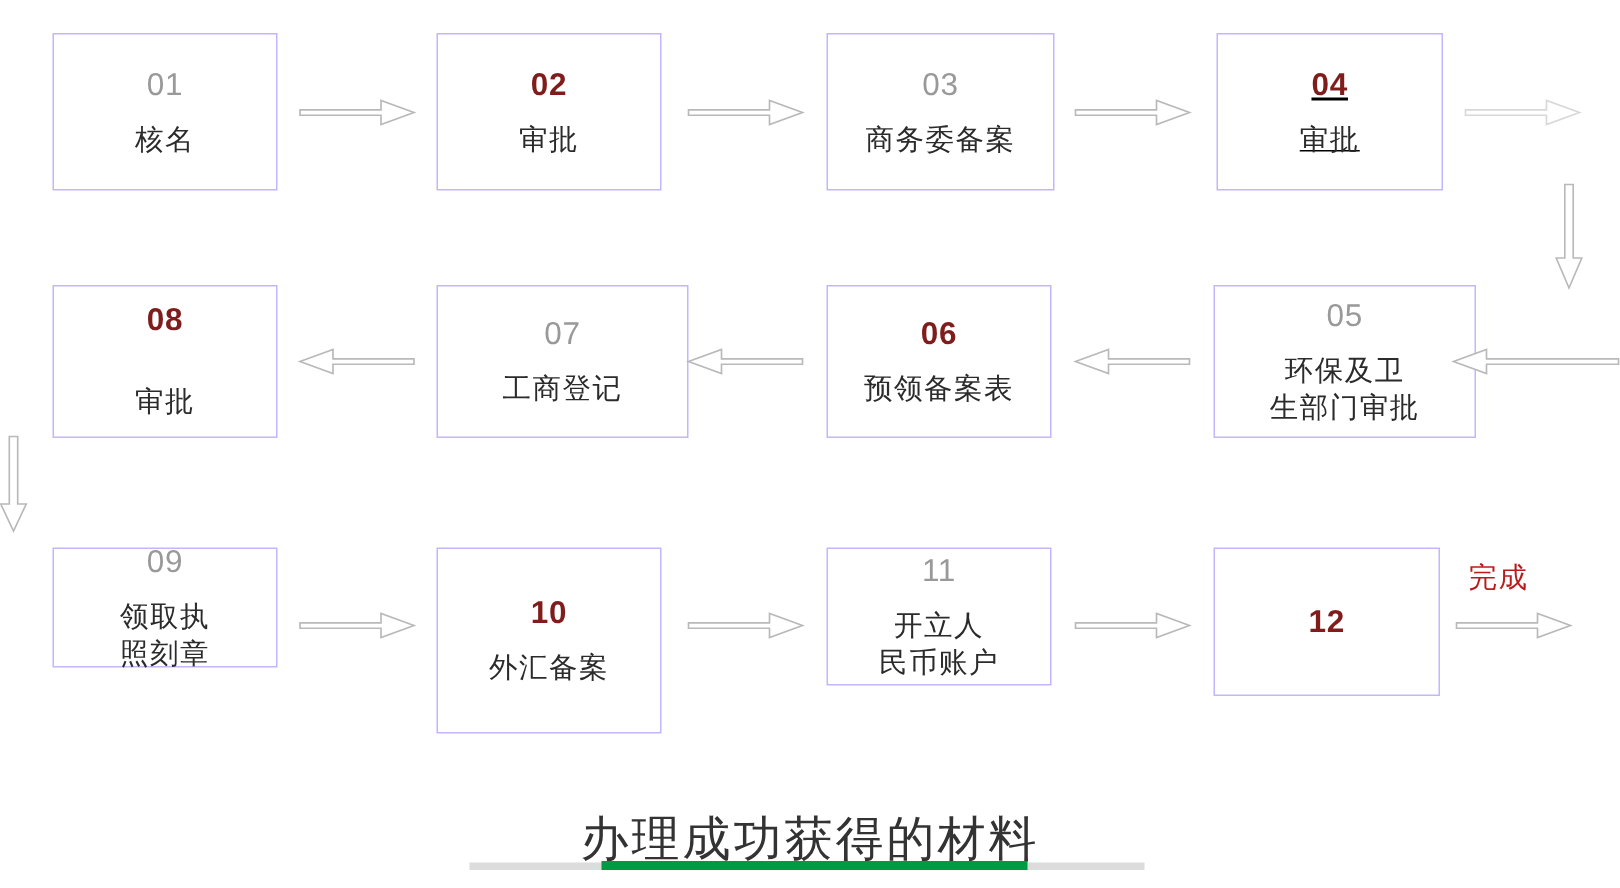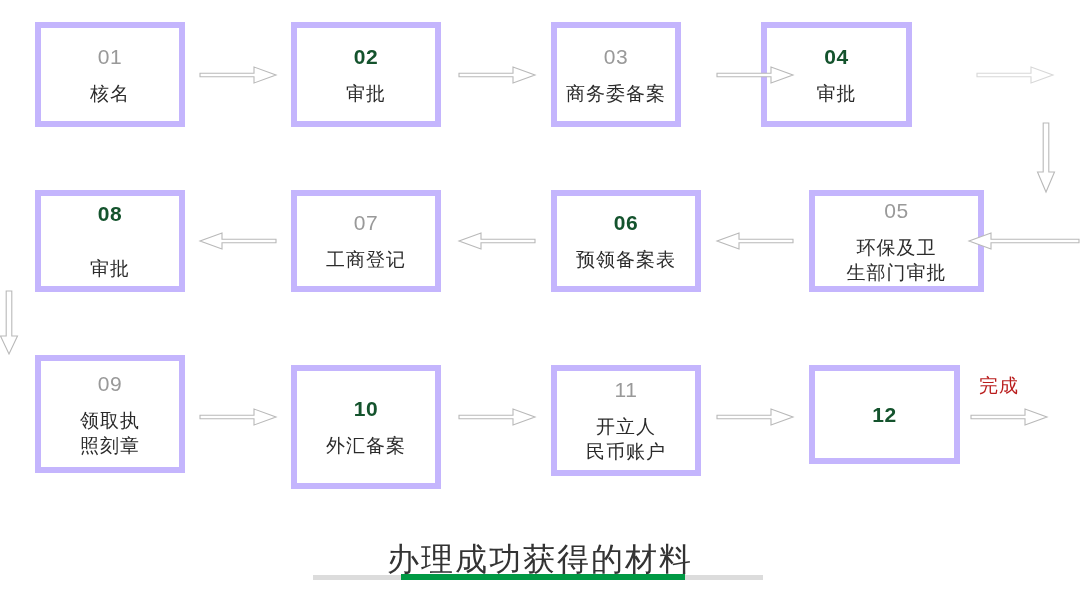--- a/index.html
+++ b/index.html
@@ -10,36 +10,36 @@
     position:relative;
     overflow:hidden;
     -webkit-font-smoothing:antialiased;
   }
   #flow{position:absolute;left:0;top:0;width:1080px;height:592px;}
 
   
   .node{
     position:absolute;
     box-sizing:border-box;
-    border:6px solid #c4b5fd;
+    border:1px solid #c4b5fd;
     background:#ffffff;
     display:flex;
     flex-direction:column;
     align-items:center;
     justify-content:center;
   }
   .node .num{
     font-size:21px;
     line-height:25px;
     color:#999999;
     letter-spacing:.5px;
     font-weight:400;
   }
   .node.accent .num{
-    color:#14532d;
+    color:#7f1d1d;
     font-weight:bold;
   }
   .node .lbl{
     font-size:19px;
     line-height:25px;
     color:#2b2b2b;
     text-align:center;
     white-space:pre-line;
     letter-spacing:1px;
     margin-top:12px;
@@ -99,26 +99,26 @@
   <div class="node" style="left:35px;top:22px;width:150px;height:105px;">
     <div class="num">01</div>
     <div class="lbl">核名</div>
   </div>
 
   <div class="node accent" style="left:291px;top:22px;width:150px;height:105px;">
     <div class="num">02</div>
     <div class="lbl">审批</div>
   </div>
 
-  <div class="node" style="left:551px;top:22px;width:130px;height:105px;justify-content:center;">
+  <div class="node" style="left:551px;top:22px;width:152px;height:105px;justify-content:center;">
     <div class="num">03</div>
     <div class="lbl">商务委备案</div>
   </div>
 
-  <div class="node accent" style="left:761px;top:22px;width:151px;height:105px;">
+  <div class="node accent" style="left:811px;top:22px;width:151px;height:105px;text-decoration:underline;">
     <div class="num">04</div>
     <div class="lbl">审批</div>
   </div>
 
   <div class="arrow" style="left:199px;top:65px;">
     <svg width="78" height="20" viewBox="0 0 78 20">
       <path d="M1,8.2 L55,8.2 L55,2 L77,10 L55,18 L55,11.8 L1,11.8 Z" fill="#ffffff" stroke="#b9b9b9" stroke-width="1.1" stroke-linejoin="miter"></path>
     </svg>
   </div>
 
@@ -144,21 +144,21 @@
     <svg width="20" height="72" viewBox="0 0 20 72">
       <path d="M7.2,1 L7.2,50 L1.5,50 L10,70 L18.5,50 L12.8,50 L12.8,1 Z" fill="#ffffff" stroke="#b9b9b9" stroke-width="1.1" stroke-linejoin="miter"></path>
     </svg>
   </div>
 
   <div class="node accent" style="left:35px;top:190px;width:150px;height:102px;gap:18px;">
     <div class="num">08</div>
     <div class="lbl">审批</div>
   </div>
 
-  <div class="node" style="left:291px;top:190px;width:150px;height:102px;">
+  <div class="node" style="left:291px;top:190px;width:168px;height:102px;">
     <div class="num">07</div>
     <div class="lbl">工商登记</div>
   </div>
 
   <div class="node accent" style="left:551px;top:190px;width:150px;height:102px;">
     <div class="num">06</div>
     <div class="lbl">预领备案表</div>
   </div>
 
   <div class="node" style="left:809px;top:190px;width:175px;height:102px;">
@@ -190,32 +190,32 @@
       <path d="M77,8.2 L23,8.2 L23,2 L1,10 L23,18 L23,11.8 L77,11.8 Z" fill="#ffffff" stroke="#b9b9b9" stroke-width="1.1" stroke-linejoin="miter"></path>
     </svg>
   </div>
 
   <div class="arrow" style="left:-1px;top:290px;">
     <svg width="20" height="66" viewBox="0 0 20 66">
       <path d="M7.2,1 L7.2,46 L1.5,46 L10,64 L18.5,46 L12.8,46 L12.8,1 Z" fill="#ffffff" stroke="#b9b9b9" stroke-width="1.1" stroke-linejoin="miter"></path>
     </svg>
   </div>
 
-  <div class="node" style="left:35px;top:355px;width:150px;height:118px;">
+  <div class="node" style="left:35px;top:365px;width:150px;height:80px;">
     <div class="num">09</div>
     <div class="lbl">领取执
 照刻章</div>
   </div>
 
   <div class="node accent" style="left:291px;top:365px;width:150px;height:124px;">
     <div class="num">10</div>
     <div class="lbl">外汇备案</div>
   </div>
 
-  <div class="node" style="left:551px;top:365px;width:150px;height:111px;">
+  <div class="node" style="left:551px;top:365px;width:150px;height:92px;">
     <div class="num">11</div>
     <div class="lbl">开立人
 民币账户</div>
   </div>
 
   <div class="node accent" style="left:809px;top:365px;width:151px;height:99px;">
     <div class="num">12</div>
   </div>
 
   <div class="arrow" style="left:199px;top:407px;">

